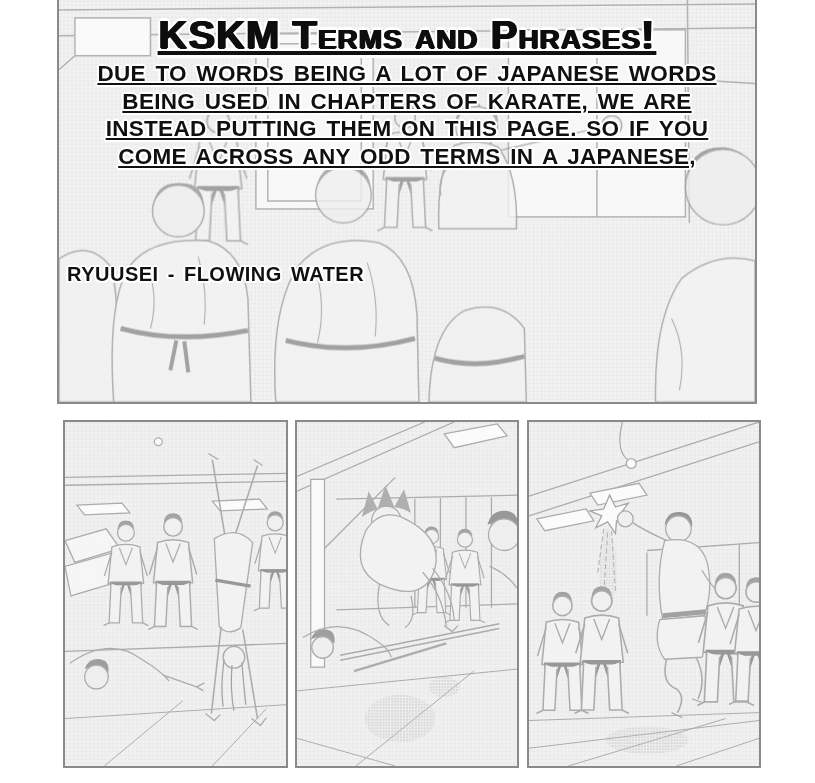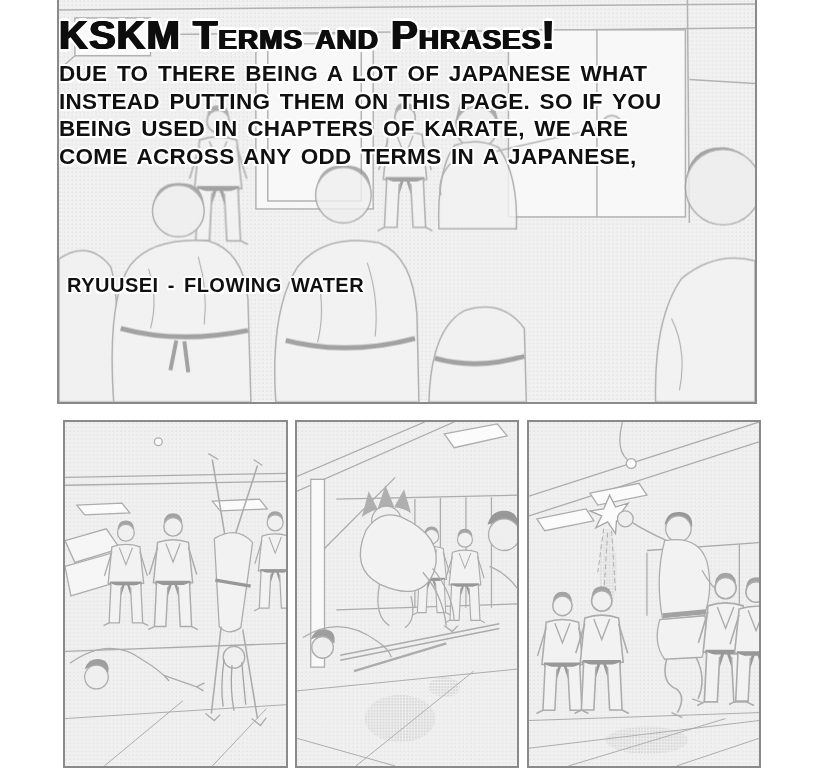--- a/index.html
+++ b/index.html
@@ -5,34 +5,34 @@
   html,body{margin:0;padding:0;background:#ffffff;}
   .page{position:relative;width:815px;height:783px;background:#ffffff;overflow:hidden;
         font-family:"Liberation Sans",sans-serif;}
   .panel{position:absolute;border:2px solid #8a8a8a;background:#f2f1f2;box-sizing:border-box;overflow:hidden;}
   .panel svg{position:absolute;left:0;top:0;width:100%;height:100%;}
   #top-panel{left:57px;top:0;width:700px;height:404px;border-top:none;}
   #p1{left:63px;top:420px;width:225px;height:348px;}
   #p2{left:295px;top:420px;width:224px;height:348px;}
   #p3{left:527px;top:420px;width:234px;height:348px;}
 
-  .overlay{position:absolute;left:0;top:0;width:100%;text-align:left;color:#111;}
+  .overlay{position:absolute;left:0;top:0;width:100%;text-align:center;color:#111;text-decoration:underline;}
   .title{margin:12px 0 2px 0;font-size:40px;line-height:46px;font-weight:bold;
          font-variant:small-caps;letter-spacing:1px;color:#0d0d0d;
          text-shadow:1px 0 #0d0d0d,-1px 0 #0d0d0d,
            0 3px #fff,0 -3px #fff,3px 0 #fff,-3px 0 #fff,
            2.2px 2.2px #fff,2.2px -2.2px #fff,-2.2px 2.2px #fff,-2.2px -2.2px #fff;}
   .line{margin:0;font-size:22.5px;line-height:27.6px;font-weight:bold;
         letter-spacing:.3px;word-spacing:3px;color:#101010;
         text-shadow:0 2px #fff,0 -2px #fff,2px 0 #fff,-2px 0 #fff,
           1.5px 1.5px #fff,1.5px -1.5px #fff,-1.5px 1.5px #fff,-1.5px -1.5px #fff;}
   .term{position:absolute;left:8px;top:263px;font-size:20px;font-weight:bold;
         letter-spacing:.5px;word-spacing:3px;color:#101010;
         text-shadow:0 2px #fff,0 -2px #fff,2px 0 #fff,-2px 0 #fff,
-          1.5px 1.5px #fff,1.5px -1.5px #fff,-1.5px 1.5px #fff,-1.5px -1.5px #fff;margin-top:11px;}
+          1.5px 1.5px #fff,1.5px -1.5px #fff,-1.5px 1.5px #fff,-1.5px -1.5px #fff;}
 </style>
 </head>
 <body>
 
 <svg width="0" height="0" style="position:absolute" aria-hidden="true">
   <defs>
     <pattern id="ht" width="4" height="4" patternUnits="userSpaceOnUse">
       <circle cx="1.2" cy="1.2" r="0.65" fill="#c2c2c2"></circle>
     </pattern>
     <pattern id="htd" width="3" height="3" patternUnits="userSpaceOnUse">
@@ -101,23 +101,23 @@
 
         <path d="M630 186 Q632 146 670 148 Q700 152 702 192 Q668 162 630 186 Z" fill="#909090" stroke="none"></path>
         <circle cx="668" cy="188" r="38" fill="#eeeeee"></circle>
         <path d="M600 404 Q598 320 626 280 Q660 252 700 262 L700 404 Z" fill="#f3f3f3"></path>
         <path d="M616 320 Q632 352 624 392" stroke-width="1.1"></path>
       </g>
     </svg>
 
     <div class="overlay">
       <h1 class="title">KSKM Terms and Phrases!</h1>
-      <p class="line">DUE TO THERE BEING A LOT OF JAPANESE WHAT</p>
+      <p class="line">DUE TO WORDS BEING A LOT OF JAPANESE WORDS</p>
+      <p class="line">BEING USED IN CHAPTERS OF KARATE, WE ARE</p>
       <p class="line">INSTEAD PUTTING THEM ON THIS PAGE. SO IF YOU</p>
-      <p class="line">BEING USED IN CHAPTERS OF KARATE, WE ARE</p>
       <p class="line">COME ACROSS ANY ODD TERMS IN A JAPANESE,</p>
     </div>
     <div class="term">
       <span>RYUUSEI - FLOWING WATER</span>
     </div>
   </section>
 
   <section class="panel" id="p1" aria-label="A student holds a handstand while another lies collapsed on the dojo floor; two students watch from the back wall">
     <svg viewBox="0 0 225 348" preserveAspectRatio="none">
       <rect width="225" height="348" fill="#f1f0f1"></rect>

